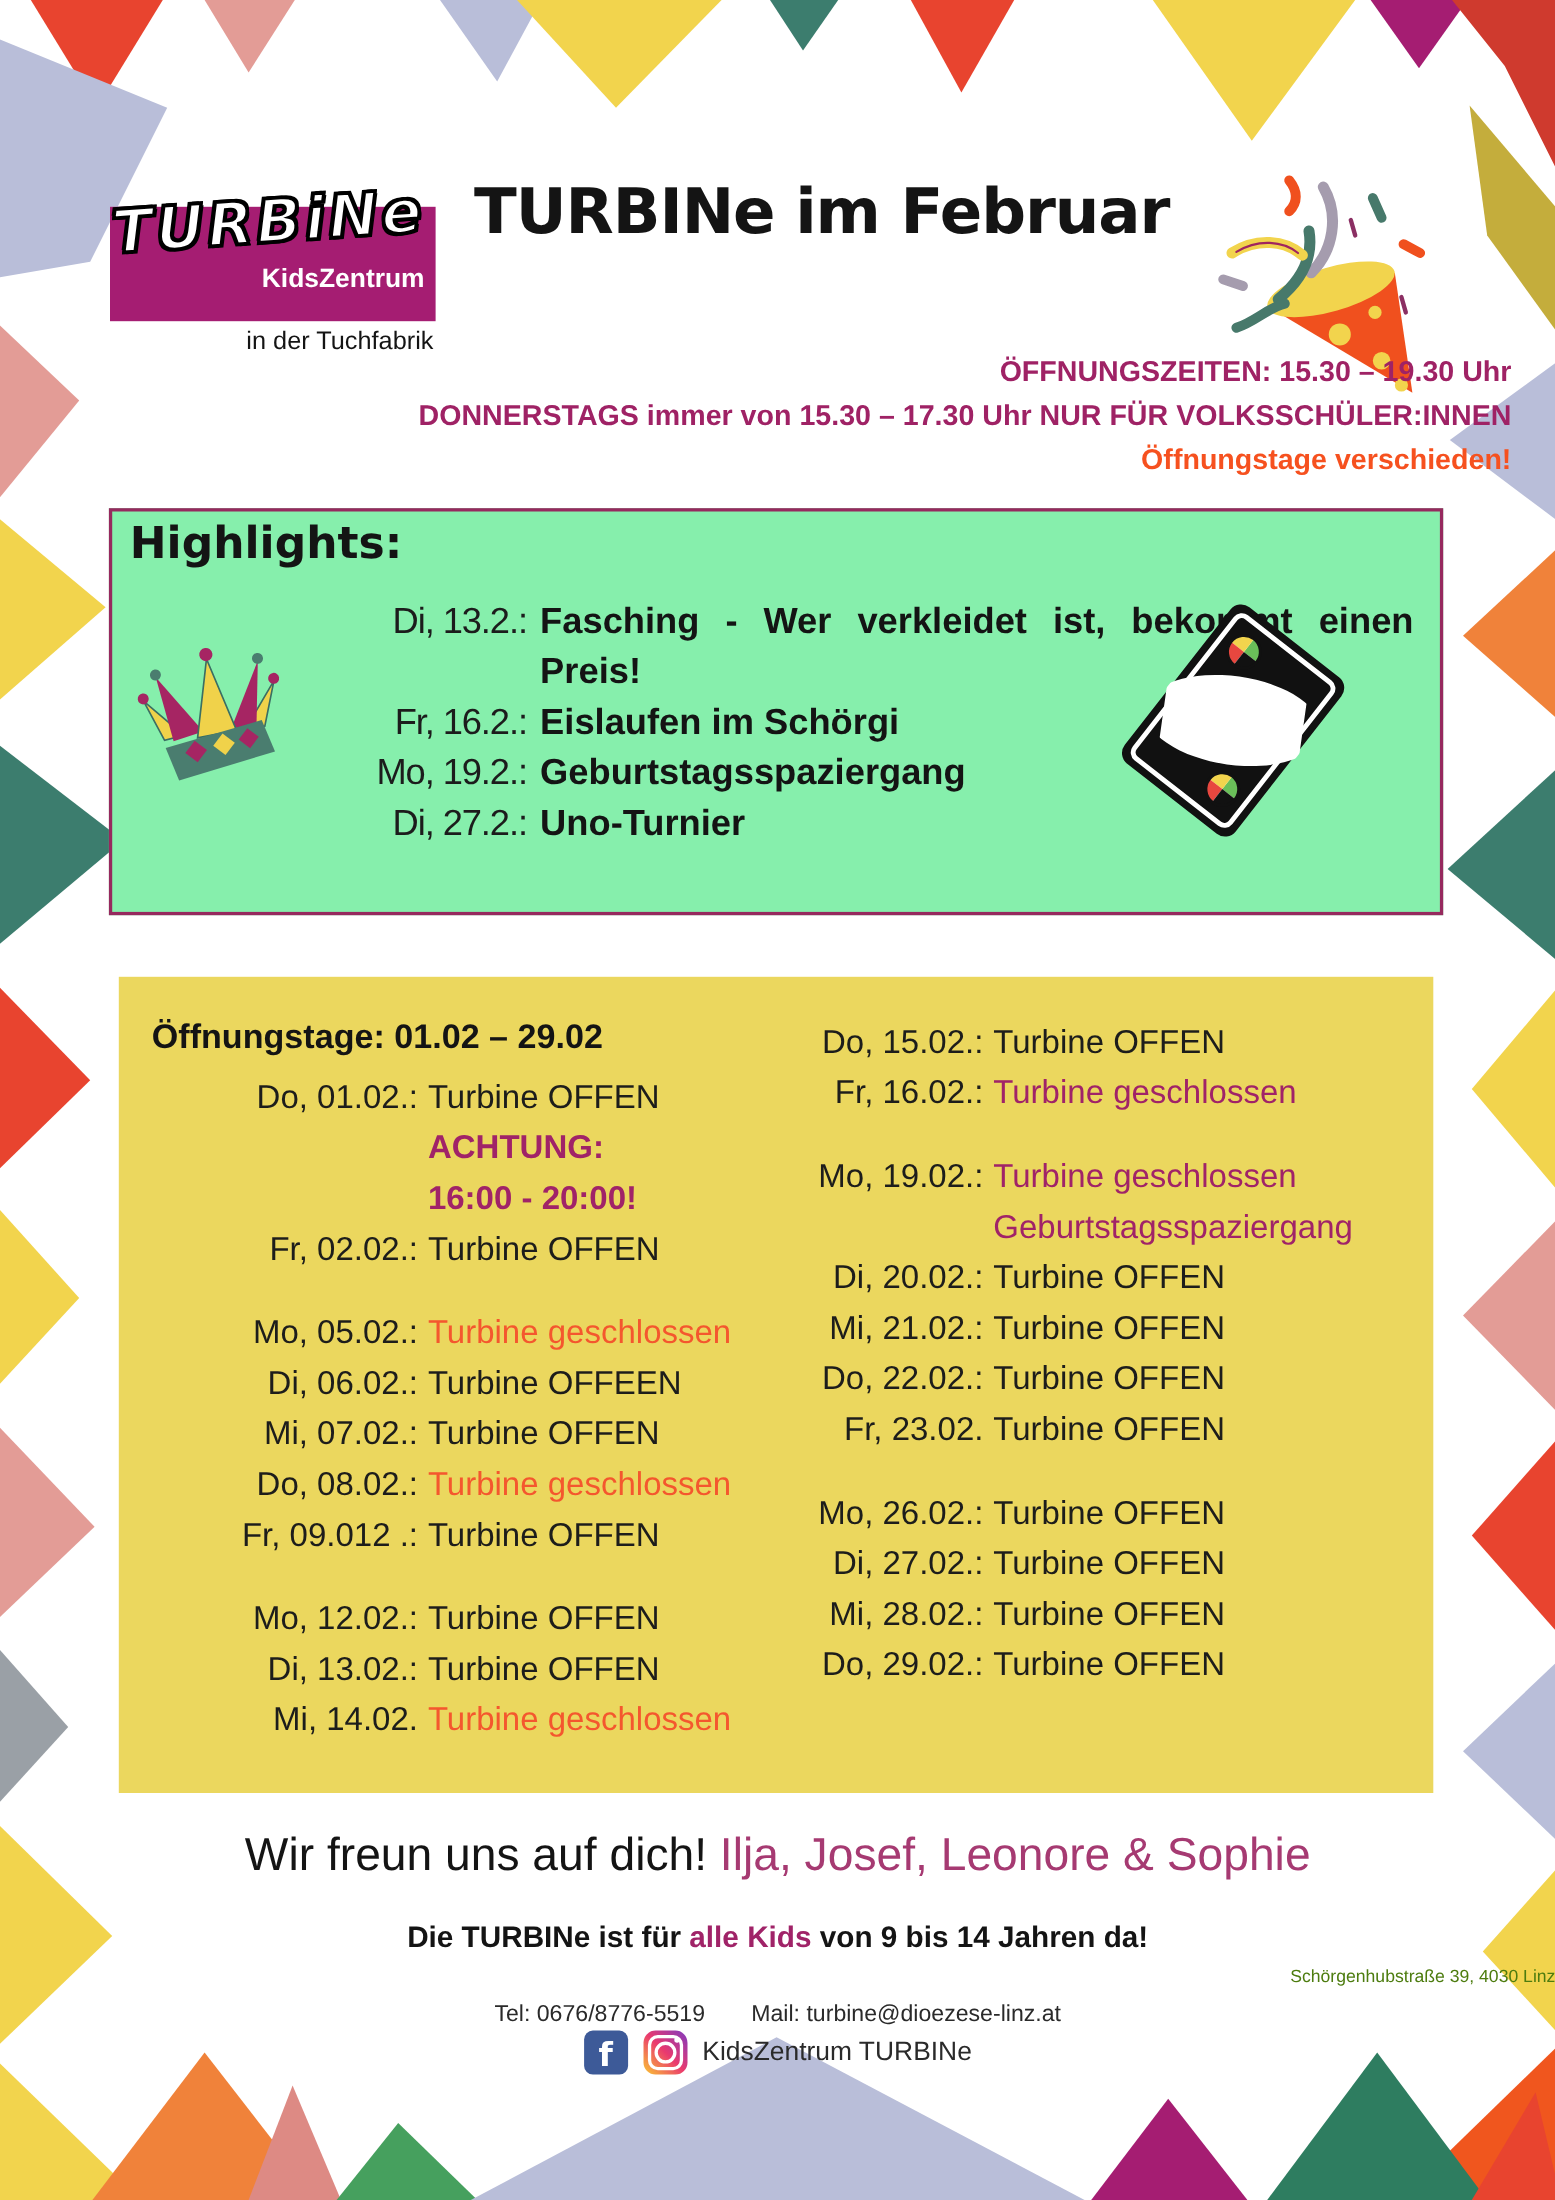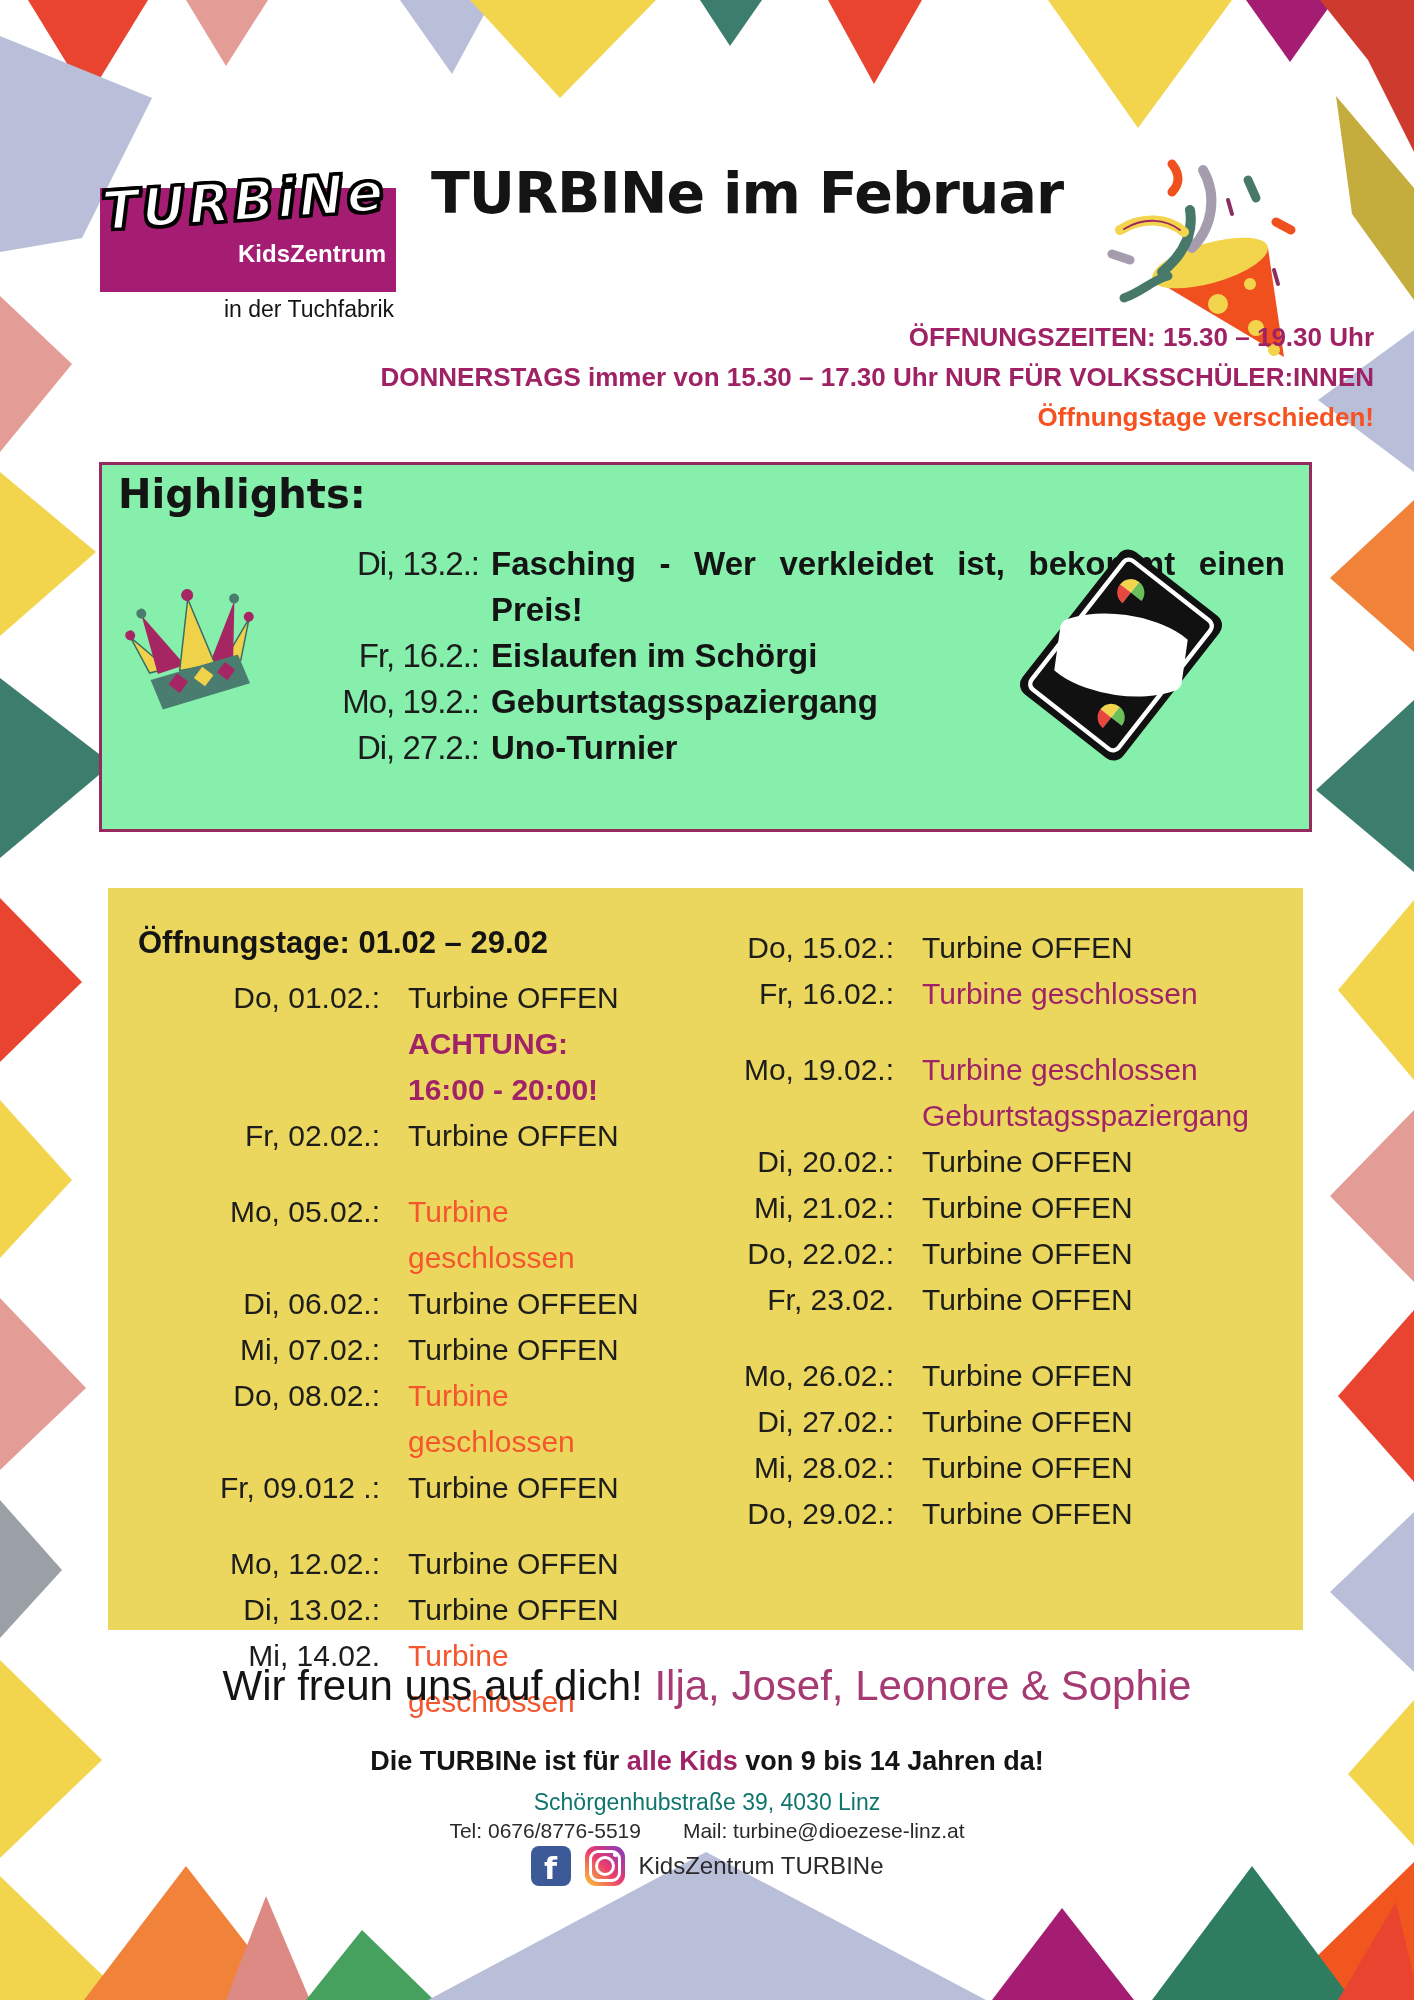--- a/index.html
+++ b/index.html
@@ -35,35 +35,35 @@
   .hdate{text-align:right;font-weight:400;letter-spacing:-1px;color:#1c1c1c;}
   .hevent{font-weight:600;text-align:justify;color:#141414;}
   .uno{position:absolute;right:122px;top:98px;width:132px;height:184px;transform:rotate(38deg);}
 
   
   .sched{left:108px;top:888px;width:1195px;height:742px;background:#ebd75e;box-sizing:border-box;
          padding:37px 22px 0 24px;display:flex;}
   .col-left{width:47%;}
   .col-right{width:53%;}
   .sched-head{font-weight:700;font-size:31px;margin:0 0 14px 6px;color:#141414;}
-  .srow{display:grid;grid-template-columns:248px 1fr;column-gap:28px;font-size:30px;line-height:46px;}
+  .srow{display:grid;grid-template-columns:248px 1fr;column-gap:9px;font-size:30px;line-height:46px;}
   .col-right .srow{grid-template-columns:222px 1fr;}
   .sdate{text-align:right;color:#1d1d1b;}
   .sval{color:#1d1d1b;}
   .s-closed-red .sval{color:#f4572e;}
   .s-closed-magenta .sval{color:#a02368;}
   .s-notice .sval{color:#a02368;font-weight:700;}
   .srow.spacer{height:30px;line-height:30px;}
 
   
   .wish{left:0;right:0;top:1662px;text-align:center;font-size:42px;color:#141414;}
   .wish .names{color:#a63a72;}
   .info{left:0;right:0;top:1746px;text-align:center;font-size:27px;font-weight:700;color:#141414;}
   .info .hl{color:#a02368;}
-  .addr{left:0;right:0;top:1789px;text-align:center;font-size:23px;color:#0f766e;}
+  .addr{left:0;right:0;top:1789px;text-align:right;font-size:16px;color:#4d7c0f;}
   .telmail{left:0;right:0;top:1819px;text-align:center;font-size:21px;color:#2a2a2a;}
   .telmail .tel{margin-right:42px;}
   .social{left:0;right:0;top:1846px;display:flex;justify-content:center;align-items:center;gap:14px;}
   .fb{width:40px;height:40px;border-radius:8px;background:#3d5a98;color:#fff;font-weight:700;
       font-size:30px;display:flex;align-items:flex-end;justify-content:center;line-height:34px;
       font-family:"DejaVu Sans",sans-serif;}
   .ig{position:relative;width:40px;height:40px;border-radius:11px;
       background:linear-gradient(45deg,#f9ba38 5%,#ea3a6e 50%,#8a3ab9 95%);}
   .ig-lens{position:absolute;left:10px;top:10px;width:14px;height:14px;border:3.5px solid #fff;border-radius:50%;}
   .ig-frame{position:absolute;left:4px;top:4px;right:4px;bottom:4px;border:3px solid #fff;border-radius:9px;}

